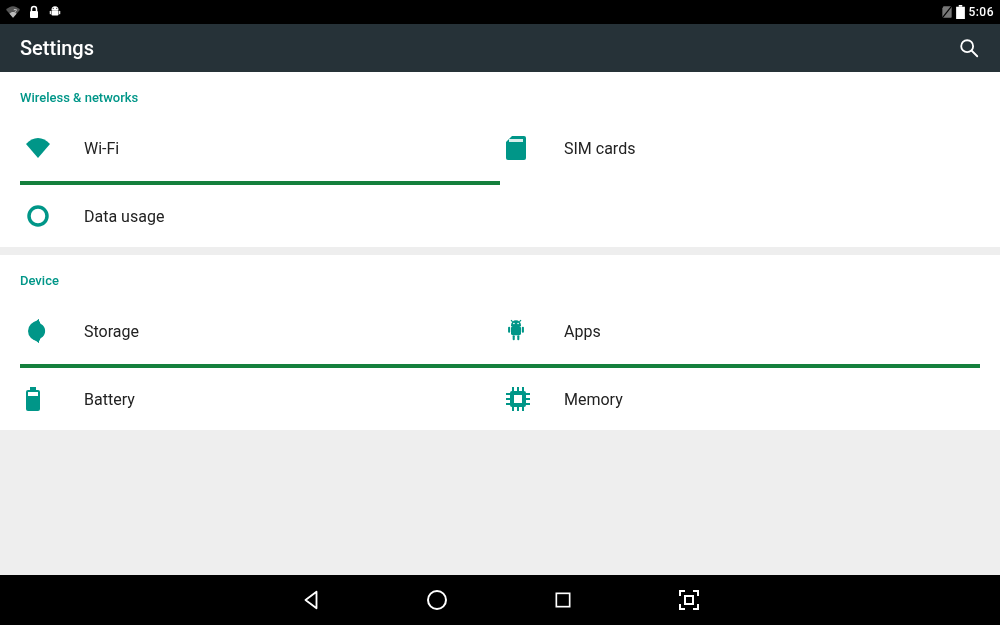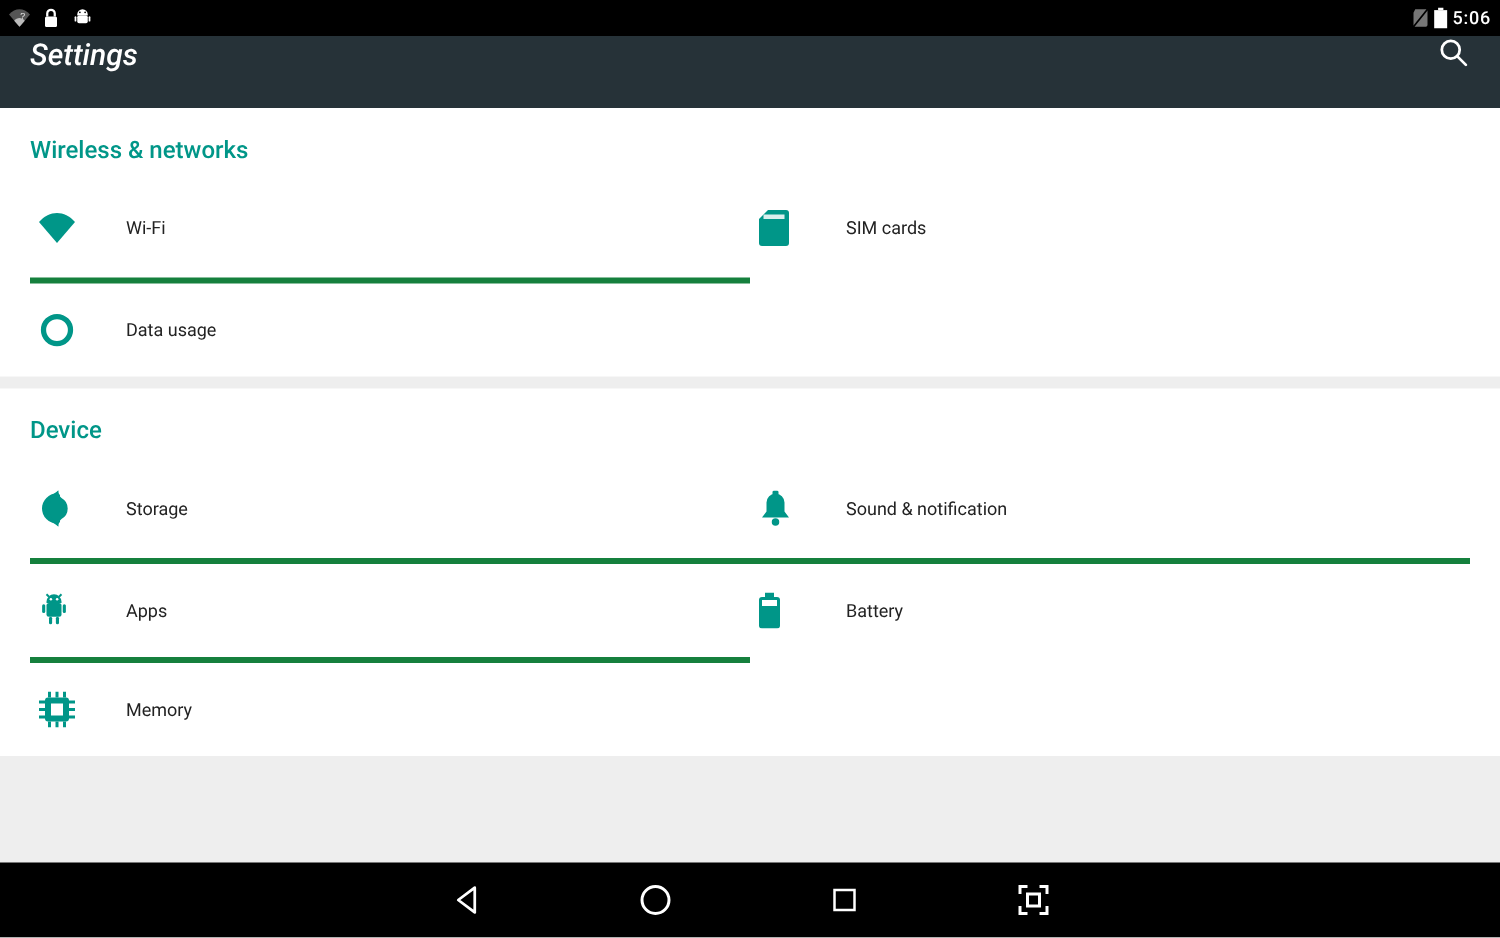--- a/index.html
+++ b/index.html
@@ -13,38 +13,37 @@
     padding: 0 6px;
     font-size: 12px;
   }
   .statusbar .left { display: flex; align-items: center; gap: 8px; }
   .statusbar .right { margin-left: auto; display: flex; align-items: center; gap: 3px; }
   .appbar {
     height: 48px;
     background: #263238;
     color: #fff;
     display: flex;
-    align-items: flex-start;
+    align-items: center;
     padding: 0 20px;
-    font-style: italic;
   }
   .appbar .title { font-size: 20px; font-weight: 500; }
   .appbar .search { margin-left: auto; }
   .content {
     height: 503px;
     overflow: hidden;
     background: #eeeeee;
   }
   .section {
     background: #fff;
   }
   .section + .section { margin-top: 8px; }
   .section-title {
     color: #009688;
-    font-size: 16px;
+    font-size: 13px;
     font-weight: 500;
     padding: 18px 20px 10px 20px;
   }
   .grid {
     display: grid;
     grid-template-columns: 1fr 1fr;
     padding: 0 20px;
   }
   .row {
     display: flex;
@@ -58,21 +57,21 @@
   .row.single { grid-column: 1 / span 1; }
   .row .icon-slot {
     width: 64px;
     display: flex;
     align-items: center;
     justify-content: flex-start;
     padding-left: 6px;
     color: #009688;
   }
   .row .label {
-    font-size: 12px;
+    font-size: 16px;
     color: #222;
   }
   .spacer-right {  }
   .navbar {
     height: 50px;
     background: #000;
     display: flex;
     align-items: center;
     justify-content: center;
     gap: 90px;
@@ -187,30 +186,20 @@
               <path d="M12 2 L15 5 A8 8 0 0 1 15 19 L12 22 L12 2 Z" fill="#009688"></path>
               <path d="M12 2 L9 5 A8 8 0 0 0 9 19 L12 22 Z" fill="none" stroke="#009688" stroke-width="2"></path>
               <path d="M12 2 L12 22 A10 10 0 0 1 12 2" fill="#009688"></path>
               <polygon points="12,1 14,3 14,21 12,23 12,1" fill="#009688"></polygon>
               <path d="M12 2 a10 10 0 0 0 0 20 V2" fill="#009688" opacity="0"></path>
               <path d="M12 2 L12 22" stroke="#009688" stroke-width="0"></path>
               <path d="M12 2 L8.5 4 L6.5 7 L6 12 L6.5 17 L8.5 20 L12 22 Z" fill="none" stroke="#009688" stroke-width="2" stroke-linejoin="round"></path>
             </svg>
         </span>
         <span class="label">Storage</span>
-      </div>
-      <div class="row">
-        <span class="icon-slot">
-          <svg width="22" height="24" viewBox="0 0 22 24">
-              <path d="M11 2 A6 6 0 0 1 17 8 V14 L20 18 H2 L5 14 V8 A6 6 0 0 1 11 2 Z" fill="#009688"></path>
-              <rect x="9" y="0" width="4" height="3" rx="1" fill="#009688"></rect>
-              <circle cx="11" cy="21" r="2.5" fill="#009688"></circle>
-            </svg>
-        </span>
-        <span class="label">Sound &amp; notification</span>
       </div>
       <div class="row">
         <span class="icon-slot">
           <svg width="20" height="24" viewBox="0 0 24 28">
               <path fill="#009688" d="M6 7a6 6 0 0 1 12 0v1H6z"></path>
               <rect x="6" y="8" width="12" height="11" rx="2" fill="#009688"></rect>
               <circle cx="9.5" cy="5" r="1" fill="#fff"></circle>
               <circle cx="14.5" cy="5" r="1" fill="#fff"></circle>
               <rect x="2.5" y="9" width="2.5" height="7" rx="1.2" fill="#009688"></rect>
               <rect x="19" y="9" width="2.5" height="7" rx="1.2" fill="#009688"></rect>

